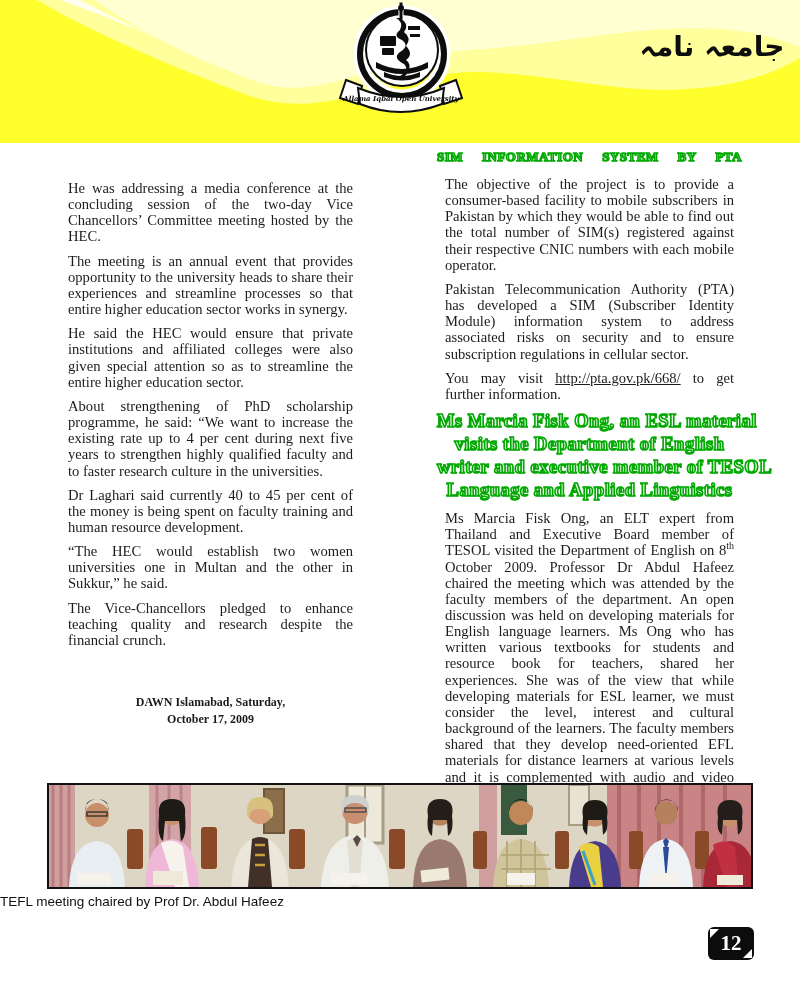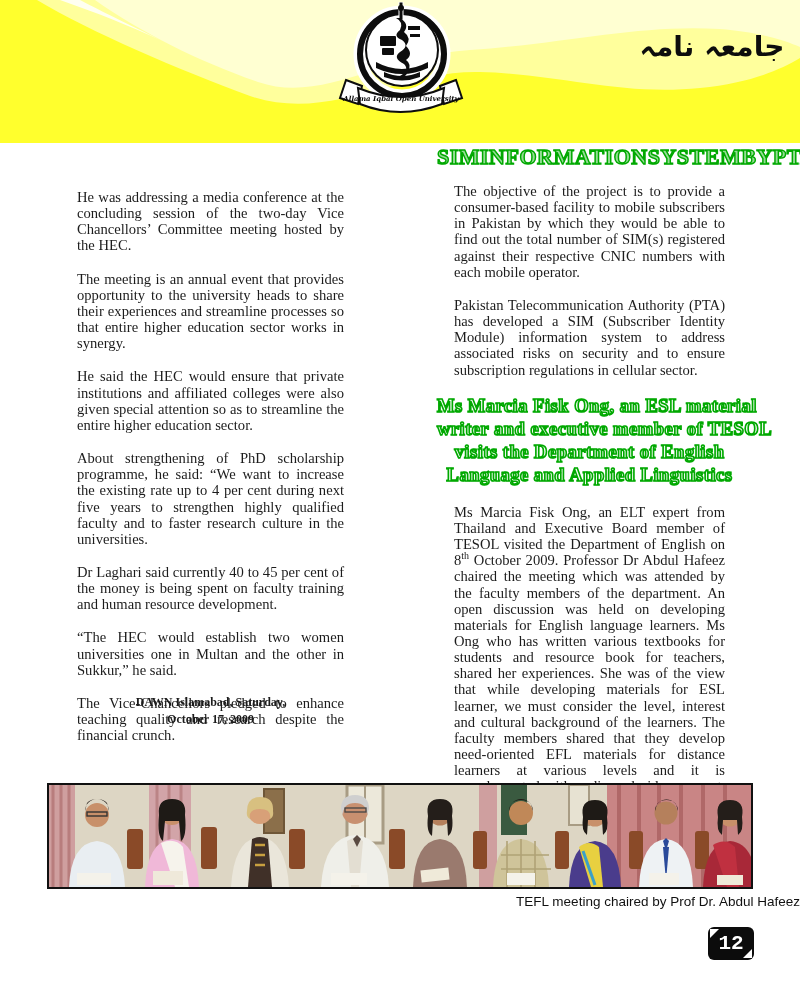--- a/index.html
+++ b/index.html
@@ -9,47 +9,47 @@
 
   
   .masthead { position: absolute; left: 0; top: 0; width: 800px; height: 143px; background: #ffff2d; overflow: hidden; }
   .masthead svg.waves { position: absolute; left: 0; top: 0; }
   .logo { position: absolute; left: 336px; top: 2px; width: 130px; height: 124px; }
   .masthead-title { position: absolute; right: 8px; top: 30px; width: 160px; text-align: center;
     font-family: "DejaVu Sans", sans-serif; font-weight: bold; font-size: 28px; color: #0d0d0d; }
 
   
   .col { position: absolute; text-align: justify; font-size: 14.6px; line-height: 16.15px; }
-  .col p { margin: 17px; }
+  .col p { margin: 8px; }
   .left-col { left: 60px; top: 172px; width: 301px; }
   .right-col { left: 437px; top: 147px; width: 305px; }
 
   .attribution { position: absolute; left: 60px; top: 694px; width: 301px; text-align: center;
     font-weight: bold; font-size: 12px; line-height: 17px; }
 
   .green-outline { font-weight: bold; -webkit-text-stroke: 1.4px #00a800; text-shadow: 0 0 1px #00c000;
     letter-spacing: 0.5px; }
-  .heading1 { display: flex; justify-content: space-between; font-size: 22px; line-height: 19px;
+  .heading1 { display: flex; justify-content: space-between; font-size: 13px; line-height: 19px;
     color: #94dd94; margin-bottom: 10px; }
   .heading2 { text-align: center; font-size: 18.5px; line-height: 23px; color: #f2fdf2;
     -webkit-text-stroke: 1.6px #00a800; margin: 7px 0 5px 0; }
   .heading2 div { white-space: nowrap; }
   a.pta-link { color: #1c1c1c; text-decoration: underline; }
   sup { font-size: 10px; line-height: 0; }
 
   
   .photo-frame { position: absolute; left: 47px; top: 783px; width: 706px; height: 106px;
     border: 2px solid #111; background: #ddd6c4; }
   .photo-frame svg { display: block; }
-  .photo-caption { position: absolute; left: 0; top: 894px; width: 800px; text-align: right;
+  .photo-caption { position: absolute; left: 0; top: 894px; width: 800px; text-align: left;
     font-family: "Liberation Sans", sans-serif; font-size: 13.5px; color: #111; }
 
   
   .page-badge { position: absolute; left: 708px; top: 927px; width: 46px; height: 33px;
-    background: #0c0c0c; border-radius: 6px; color: #ffffff; font-family: Liberation Mono, monospace;
+    background: #0c0c0c; border-radius: 6px; color: #ffffff; font-family: Liberation Serif, serif;
     font-weight: bold; font-size: 21px; display: flex; align-items: center; justify-content: center; }
   .page-badge .tri-tl { position: absolute; left: 2px; top: 2px; width: 9px; height: 9px;
     background: #ffffff; clip-path: polygon(0 0, 100% 0, 0 100%); }
   .page-badge .tri-br { position: absolute; right: 2px; bottom: 2px; width: 9px; height: 9px;
     background: #ffffff; clip-path: polygon(100% 0, 100% 100%, 0 100%); }
 </style>
 </head>
 <body>
 
 <div class="page">
@@ -109,25 +109,26 @@
     <div class="heading1 green-outline">
         <span>SIM</span>
         <span>INFORMATION</span>
         <span>SYSTEM</span>
         <span>BY</span>
         <span>PTA</span>
       </div>
 
     <p>The objective of the project is to provide a consumer-based facility to mobile subscribers in Pakistan by which they would be able to find out the total number of SIM(s) registered against their respective CNIC numbers with each mobile operator.</p>
     <p>Pakistan Telecommunication Authority (PTA) has developed a SIM (Subscriber Identity Module) information system to address associated risks on security and to ensure subscription regulations in cellular sector.</p>
+    <p><span>You may visit </span><a class="pta-link" href="#">http://pta.gov.pk/668/</a><span> to get further information.</span></p>
 
     <div class="heading2 green-outline">
       <div>Ms Marcia Fisk Ong, an ESL material</div>
+      <div>visits the Department of English</div>
       <div>writer and executive member of TESOL</div>
-      <div>visits the Department of English</div>
       <div>Language and Applied Linguistics</div>
     </div>
 
     <p><span>Ms Marcia Fisk Ong, an ELT expert from Thailand and Executive Board member of TESOL visited the Department of English on 8</span><sup>th</sup><span> October 2009. Professor Dr Abdul Hafeez chaired the meeting which was attended by the faculty members of the department. An open discussion was held on developing materials for English language learners. Ms Ong who has written various textbooks for students and resource book for teachers, shared her experiences. She was of the view that while developing materials for ESL learner, we must consider the level, interest and cultural background of the learners. The faculty members shared that they develop need-oriented EFL materials for distance learners at various levels and it is complemented with audio and video support. Ms. Ong also desired to work with the department on TEFL courses.</span></p>
   </div>
 
   <div class="photo-frame">
     <svg width="702" height="102" viewBox="0 0 702 102" preserveAspectRatio="none">
 
       <rect x="0" y="0" width="702" height="102" fill="#ddd6c4"></rect>

